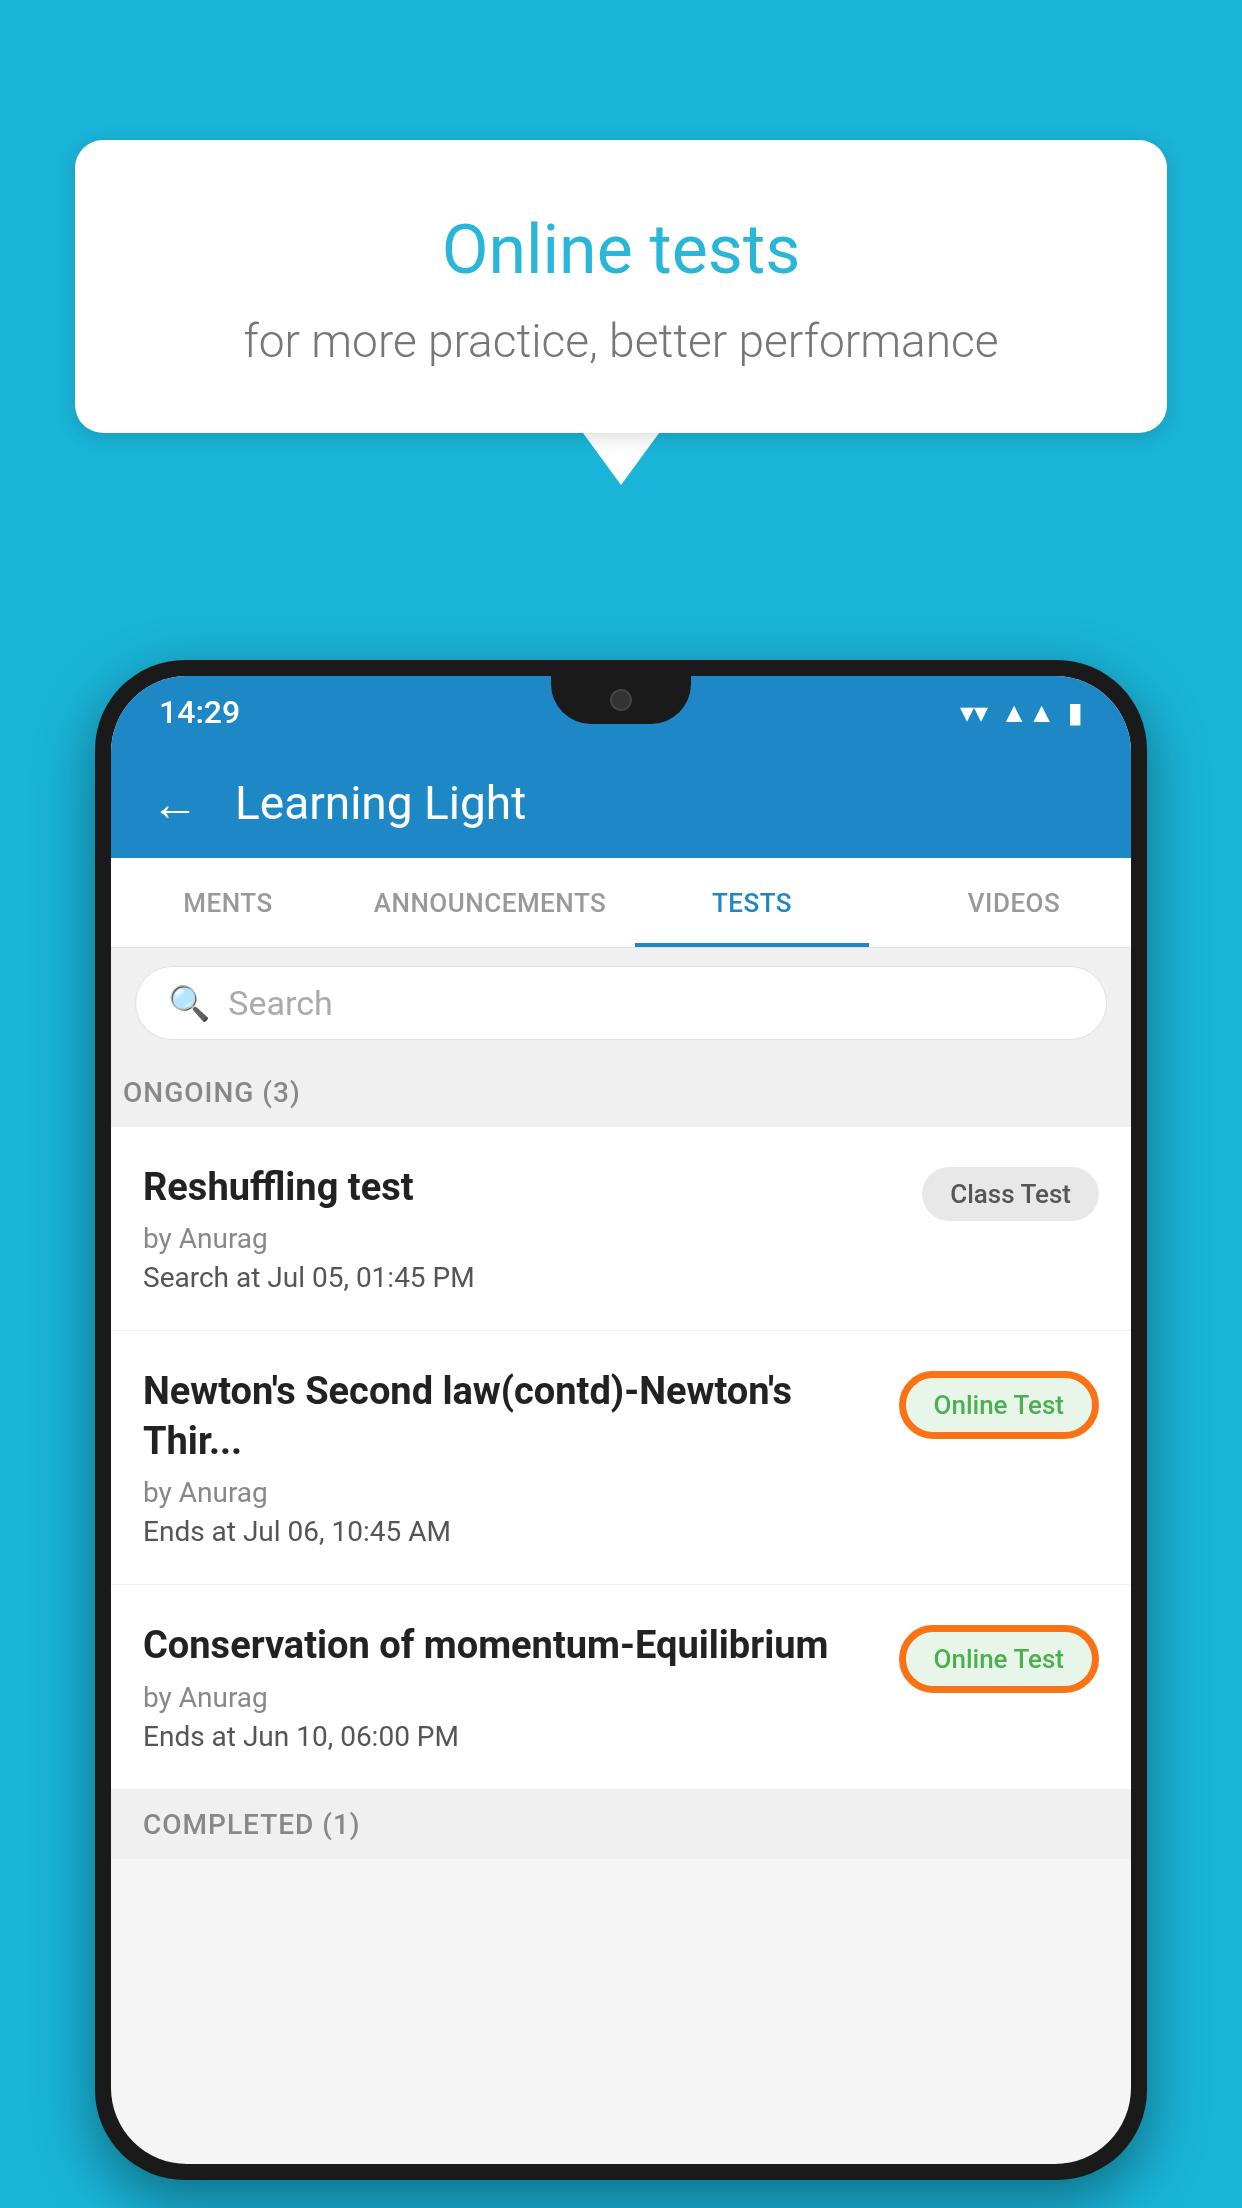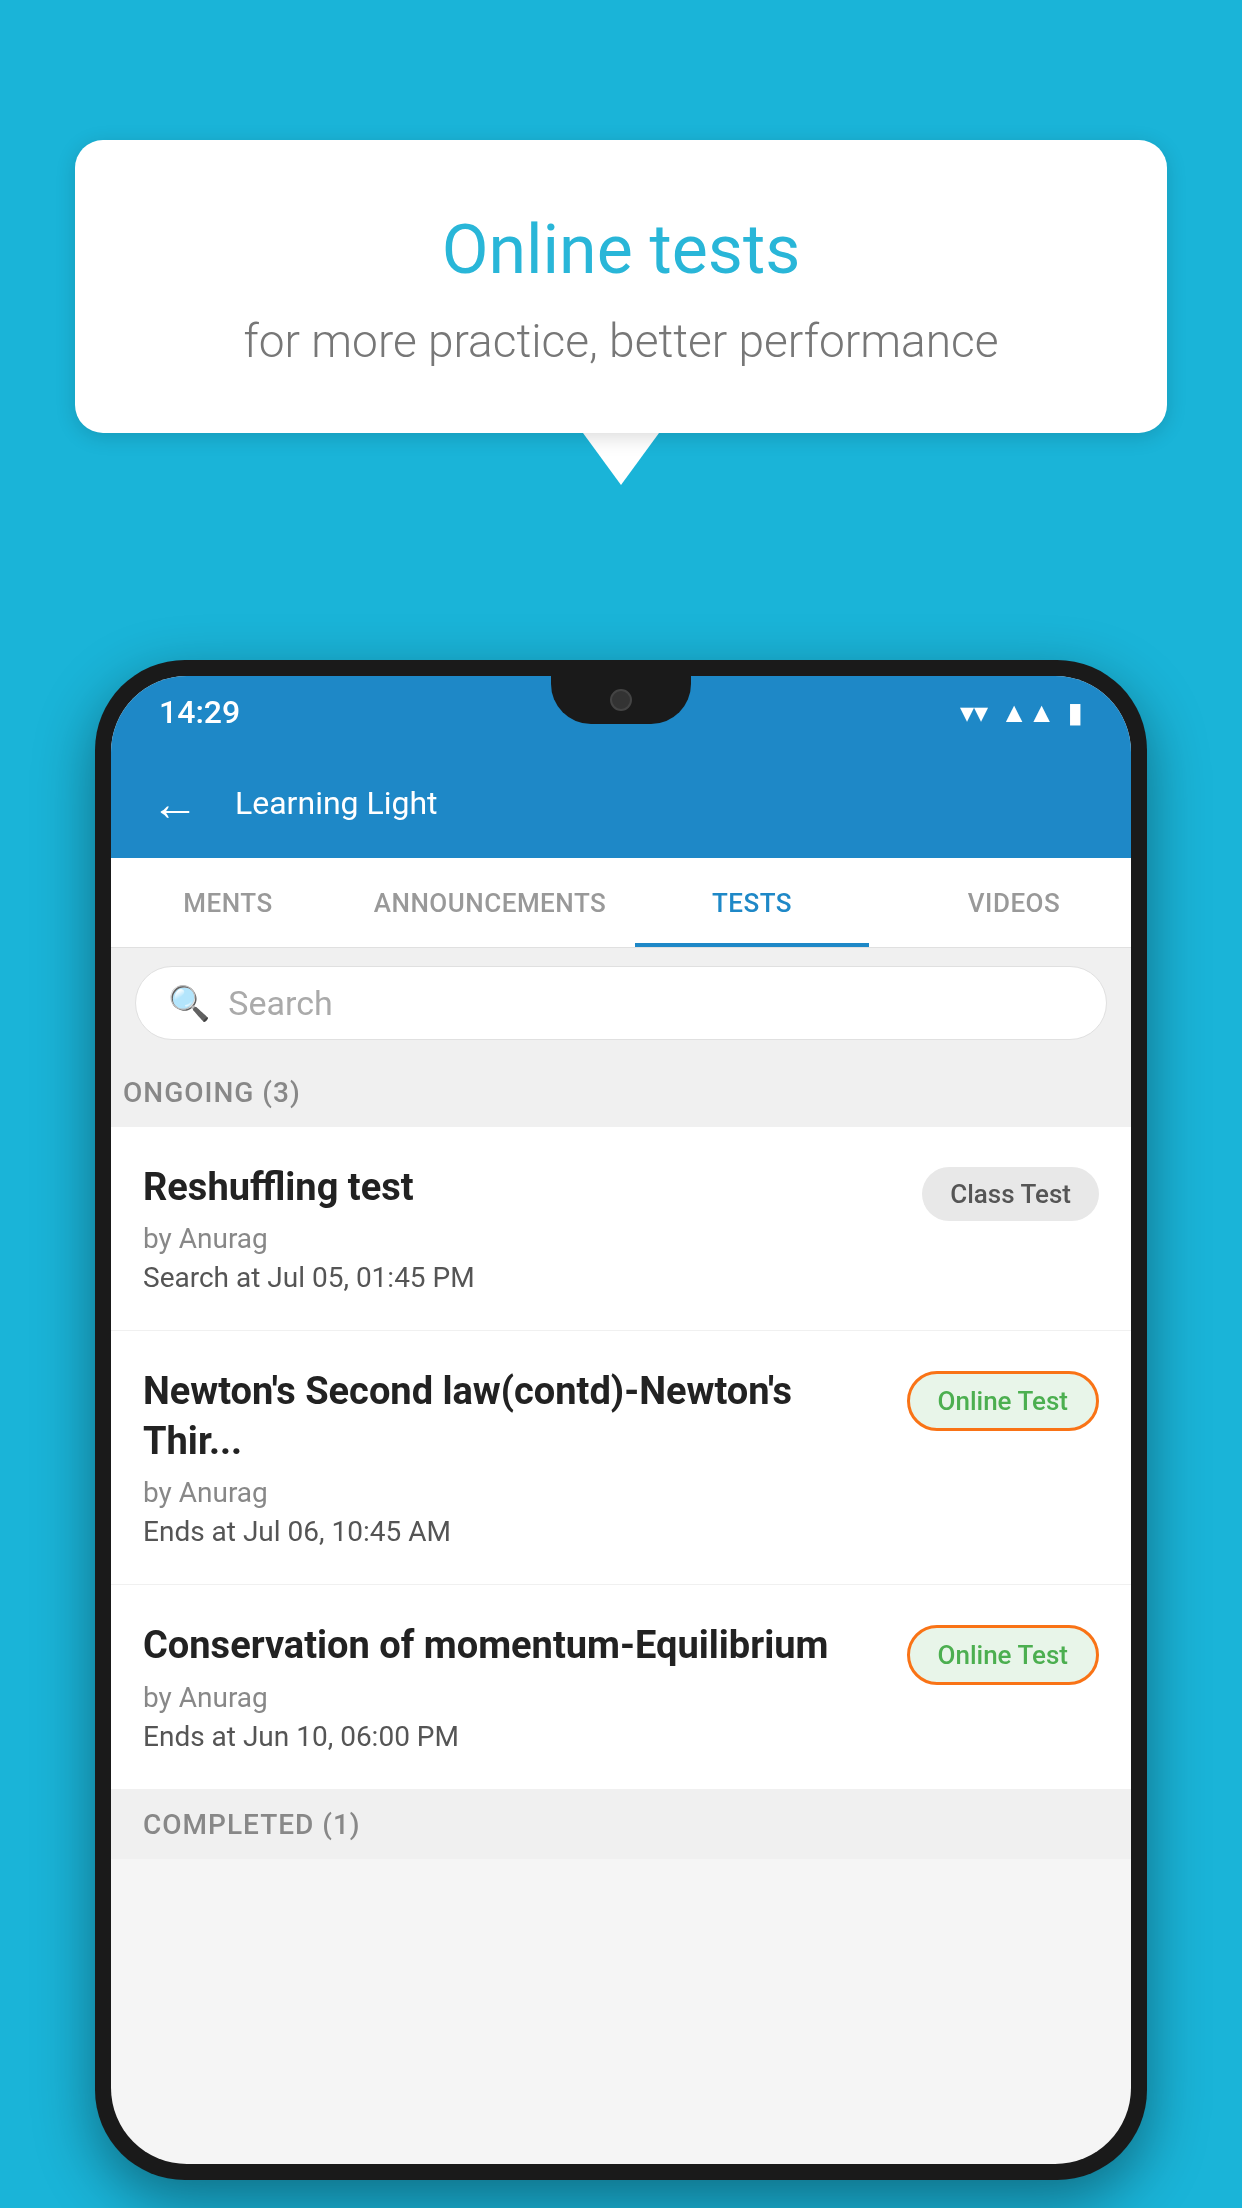--- a/index.html
+++ b/index.html
@@ -161,21 +161,21 @@
     }
 
     .back-arrow {
       color: white;
       font-size: 48px;
       cursor: pointer;
     }
 
     .app-title {
       color: white;
-      font-size: 32px;
+      font-size: 46px;
       font-weight: 400;
     }
 
     
     .tabs-bar {
       background: white;
       height: 90px;
       display: flex;
       align-items: stretch;
       border-bottom: 1px solid #e0e0e0;
@@ -300,21 +300,21 @@
     }
 
     .badge-class {
       background: #e8e8e8;
       color: #555;
     }
 
     .badge-online {
       background: #e8f5e9;
       color: #4caf50;
-      border: 3px solid #f97316;
+      border: 7px solid #f97316;
     }
 
     .completed-section {
       background: #f0f0f0;
       padding: 18px 32px;
       color: #888;
       font-size: 28px;
       font-weight: 500;
       letter-spacing: 1px;
     }

